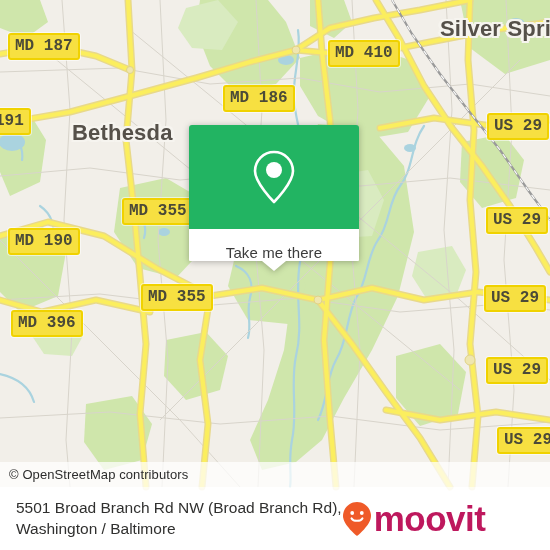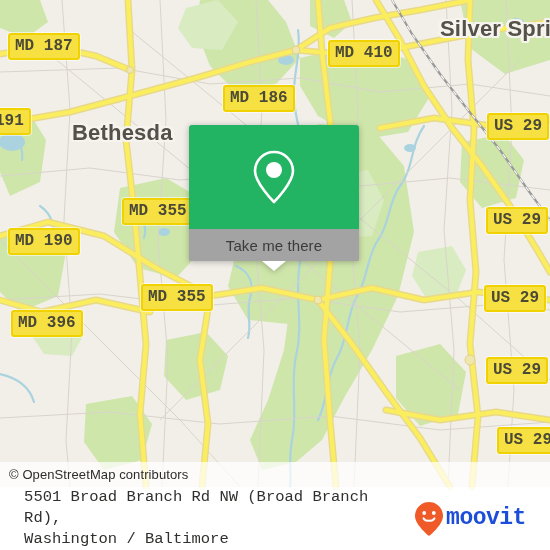--- a/index.html
+++ b/index.html
@@ -54,23 +54,23 @@
     width: 170px;
     filter: drop-shadow(0 1px 3px rgba(0,0,0,.28));
   }
   .card-top {
     background: #22b462;
     height: 104px;
     border-radius: 3px 3px 0 0;
     display: flex; align-items: center; justify-content: center;
   }
   .card-bottom {
-    background: #a3a3a3;
+    background: #ffffff;
     height: 32px;
-    display: flex; align-items: center; justify-content: center;
+    display: flex; align-items: flex-end; justify-content: center;
     border-radius: 0 0 1px 1px;
   }
   .card-bottom span {
     color: #3b3b3b;
     font-size: 15px;
     letter-spacing: .1px;
   }
   .card-tail {
     position: absolute;
     left: 50%; top: 136px;
@@ -105,37 +105,36 @@
     overflow: hidden;
   }
   .footer-watermark {
     position: absolute; left: 0; top: -487px;
     width: 550px; height: 550px;
     opacity: .10;
     pointer-events: none;
   }
   .footer-inner {
     position: relative;
-    display: flex; align-items: center; justify-content: center;
+    display: flex; align-items: center; justify-content: flex-start;
     height: 63px;
     padding: 0 16px 0 16px;
-    font-family: Liberation Mono, monospace;
   }
   .footer-address {
     font-size: 15.5px;
     line-height: 1.35;
     color: #30302f;
     max-width: 390px;
   }
   .footer-address .line2 { display: block; }
   .brand { display: flex; align-items: center; gap: 2px; }
   .brand-word {
-    font-size: 23px;
+    font-size: 35px;
     font-weight: bold;
-    color: #1d4ed8;
+    color: #be185d;
     letter-spacing: -.5px;
     line-height: 1;
   }
 </style>
 </head>
 <body>
 
 <div id="app">
 
   <div class="map-area">

